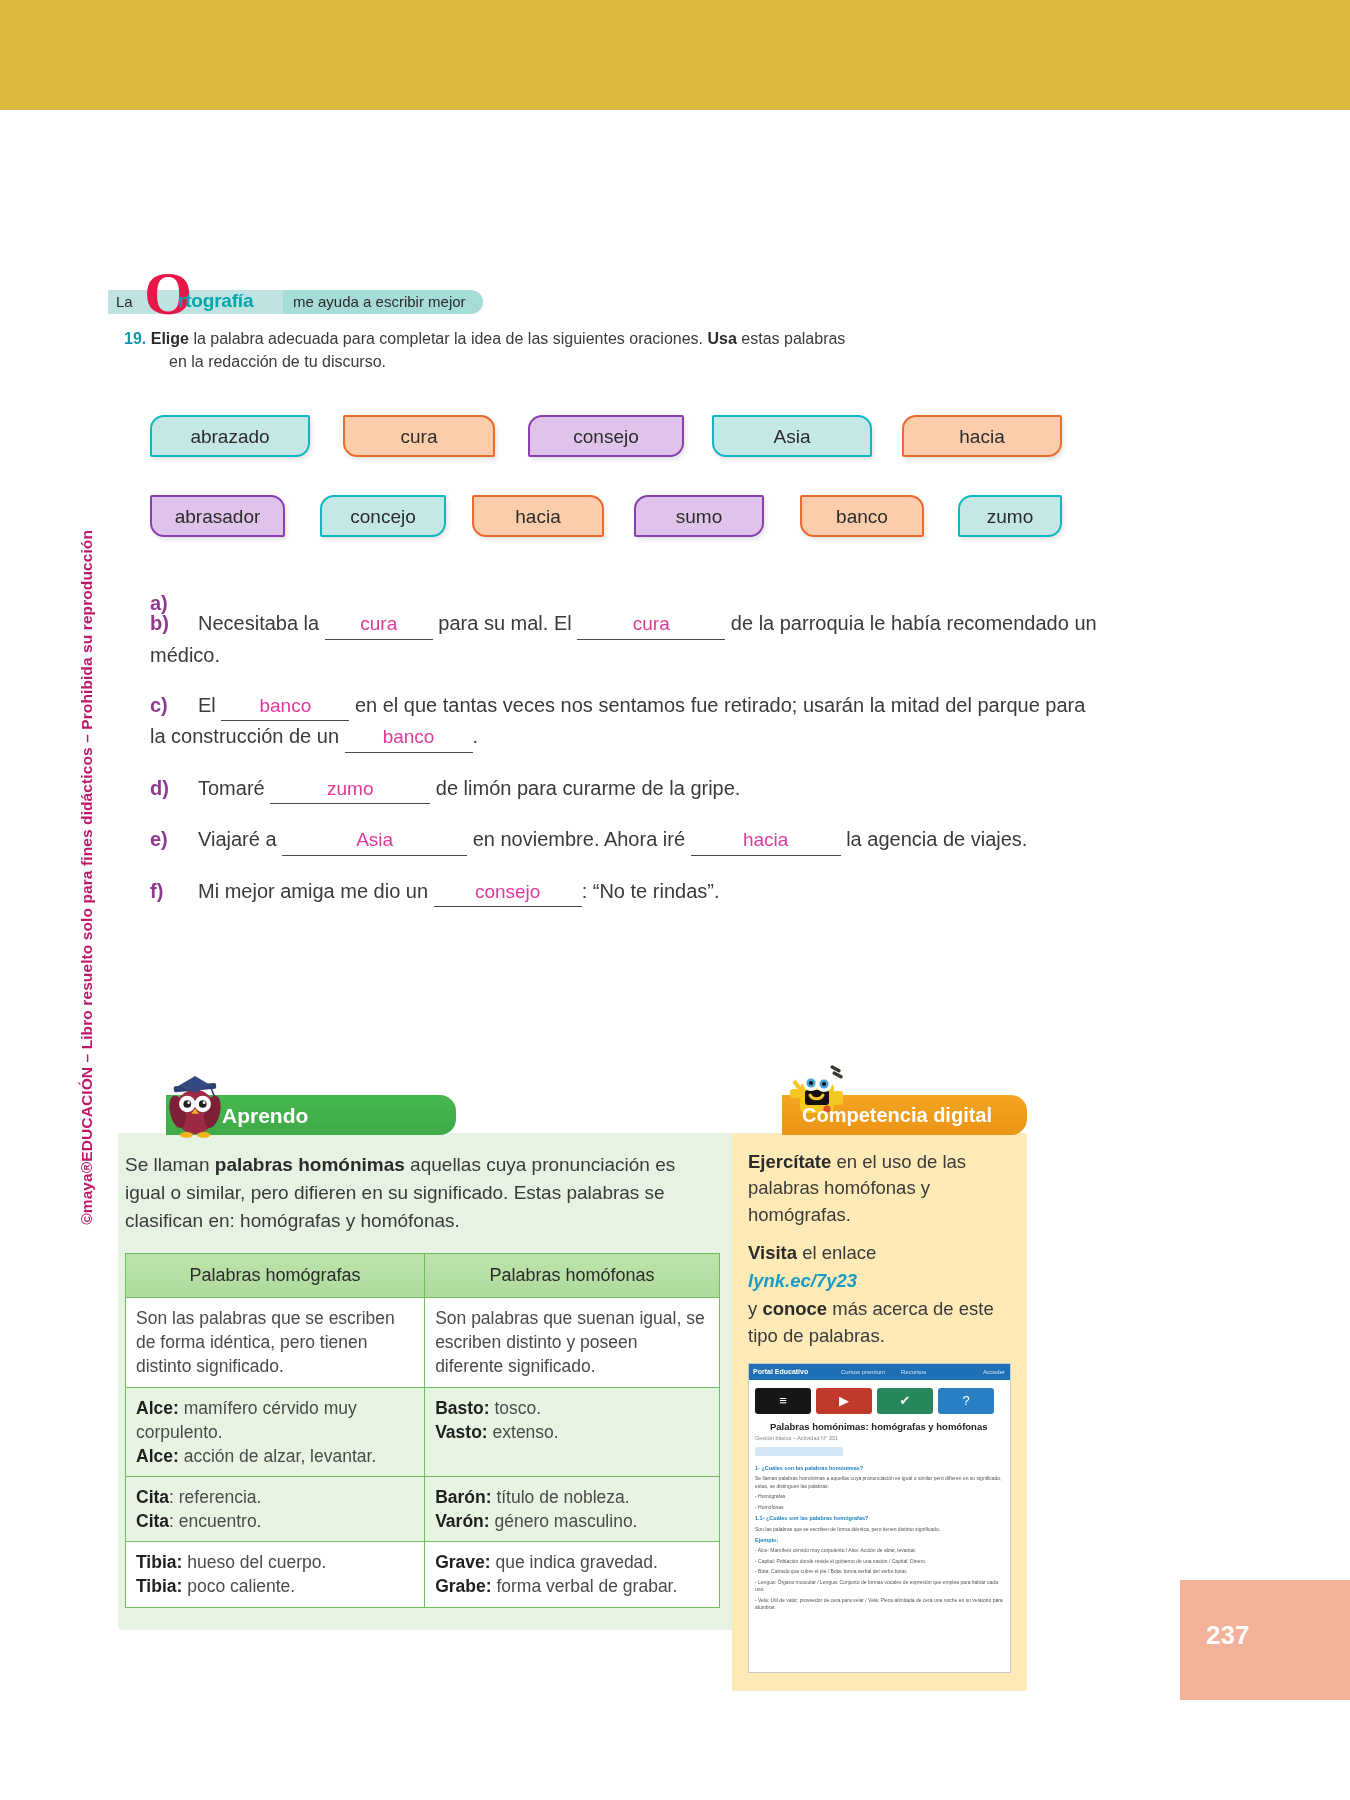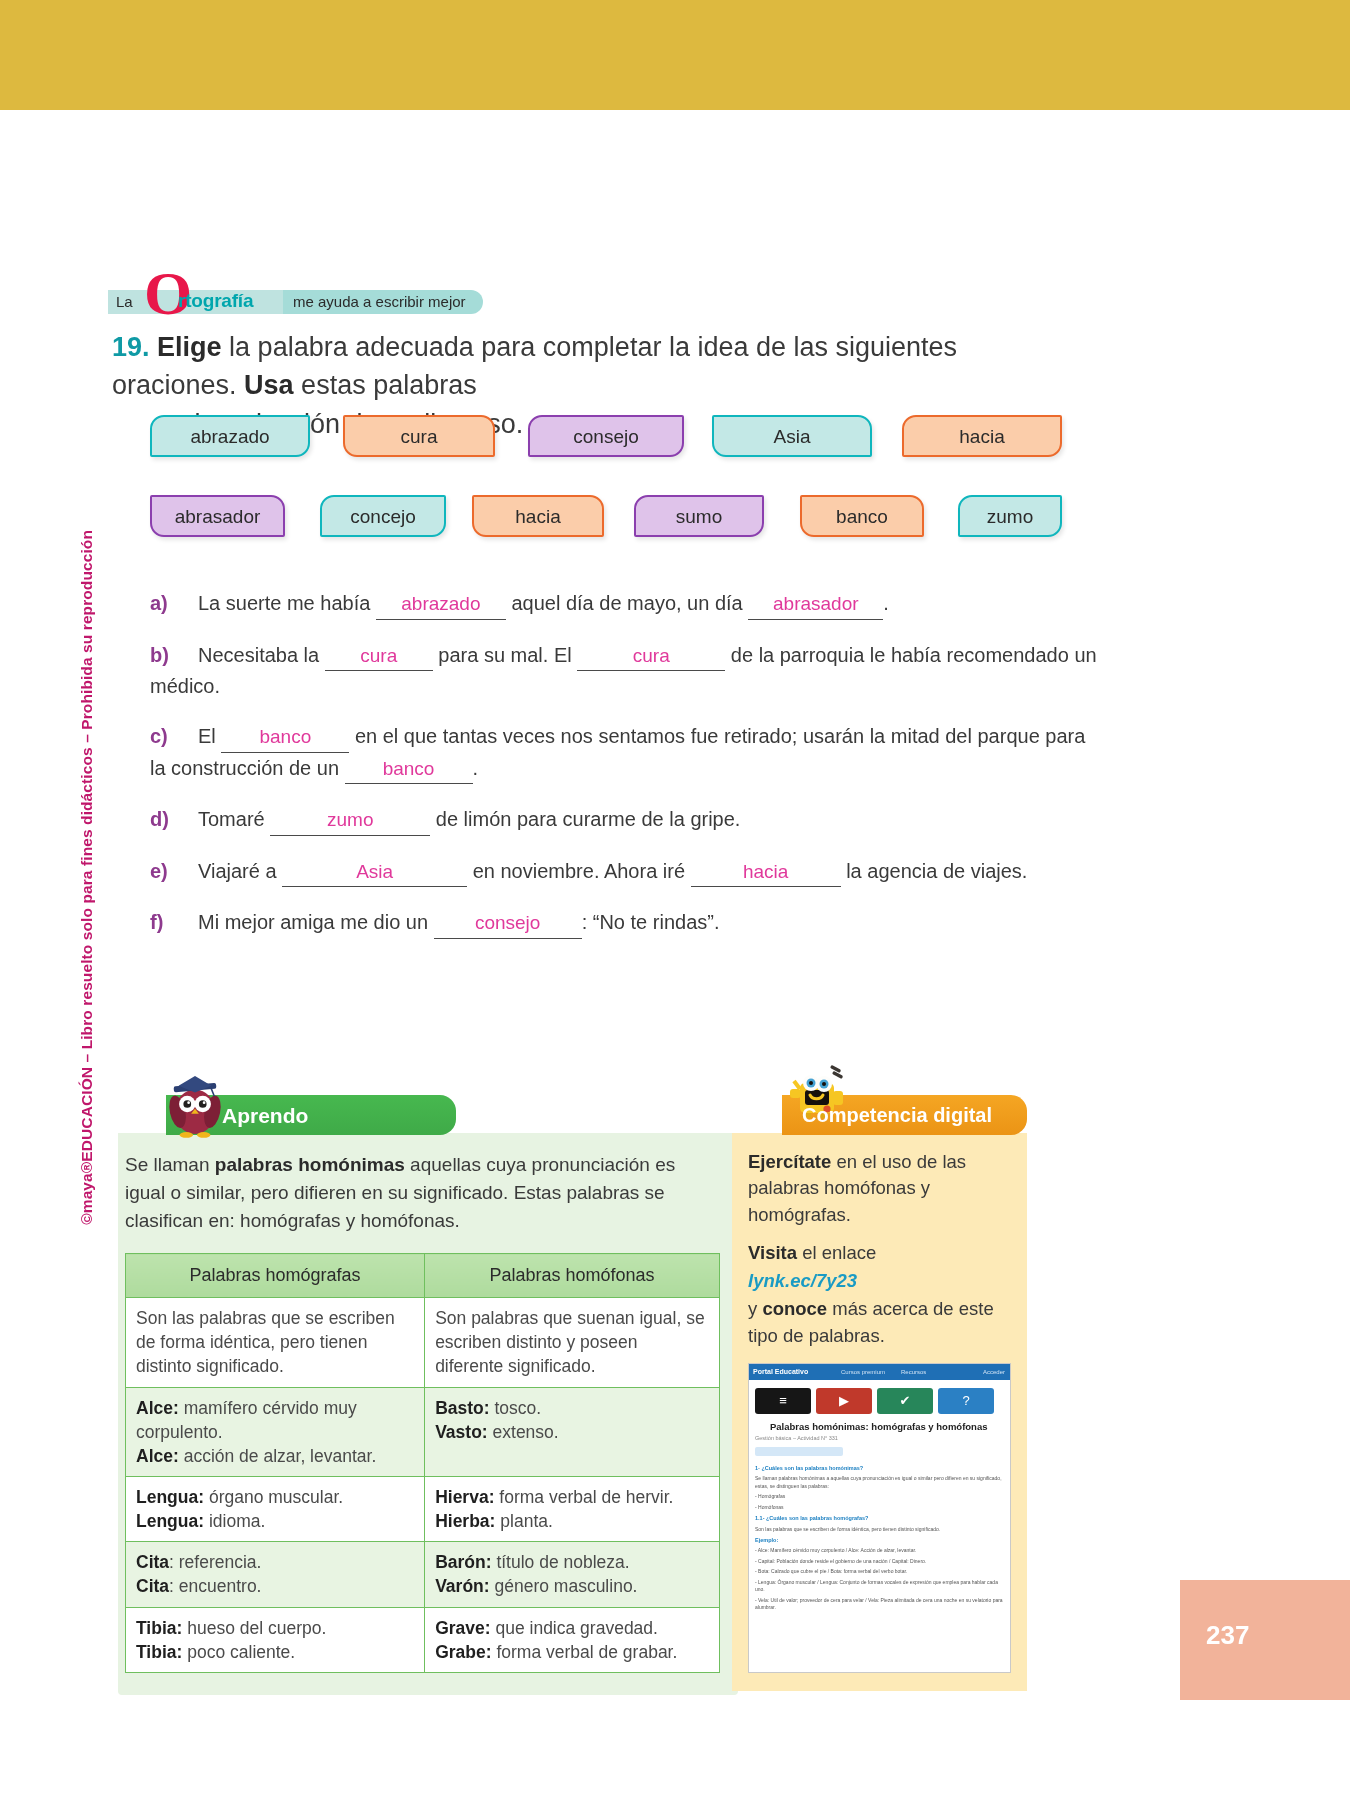--- a/index.html
+++ b/index.html
@@ -52,22 +52,22 @@
   .ribbon .word{
     position:absolute; left:70px; top:0px; font-size:19px; font-weight:700;
     color:#00a6ad; letter-spacing:-.2px;
   }
   .ribbon .tail{
     position:absolute; left:185px; top:3px; font-size:15px; color:#2b2b2b;
   }
 
   
   .instr{
-    position:absolute; left:112px; top:218px; width:960px;
-    font-size:27px; line-height:1.42; color:#3a3a3a;
+    position:absolute; left:124px; top:218px; width:960px;
+    font-size:16px; line-height:1.42; color:#3a3a3a;
   }
   .instr .num{ color:#0f9aa5; font-weight:700; }
   .instr b{ color:#2b2b2b; font-weight:700; }
   .instr .l2{ display:block; margin-left:45px; }
 
   
   .bubbles{ position:absolute; left:150px; top:305px; width:920px; }
   .brow{ position:relative; height:80px; }
   .bub{
     position:absolute; top:0;
@@ -215,21 +215,21 @@
         <div class="bub c-purple alt" style="left: 0px; width: 135px;">abrasador</div>
         <div class="bub c-teal" style="left: 170px; width: 126px;">concejo</div>
         <div class="bub c-orange alt" style="left: 322px; width: 132px;">hacia</div>
         <div class="bub c-purple" style="left: 484px; width: 130px;">sumo</div>
         <div class="bub c-orange alt" style="left: 650px; width: 124px;">banco</div>
         <div class="bub c-teal" style="left: 808px; width: 104px;">zumo</div>
       </div>
   </div>
 
   <div class="items" id="items">
-      <div class="item"><span class="lbl">a)</span><span class="body"><span>La suerte me había </span><span class="blank" style="width: 130px;">abrazado</span><span> aquel día de mayo, un día </span><span class="blank" style="width: 135px;">abrasador</span><span>.</span></span></div>
+      <div class="item"><span class="lbl">a)</span></div>
       <div class="item"><span class="lbl">b)</span><span class="body"><span>Necesitaba la </span><span class="blank" style="width: 108px;">cura</span><span> para su mal. El </span><span class="blank" style="width: 148px;">cura</span><span> de la parroquia le había recomendado un médico.</span></span></div>
       <div class="item"><span class="lbl">c)</span><span class="body"><span>El </span><span class="blank" style="width: 128px;">banco</span><span> en el que tantas veces nos sentamos fue retirado; usarán la mitad del parque para la construcción de un </span><span class="blank" style="width: 128px;">banco</span><span>.</span></span></div>
       <div class="item"><span class="lbl">d)</span><span class="body"><span>Tomaré </span><span class="blank" style="width: 160px;">zumo</span><span> de limón para curarme de la gripe.</span></span></div>
       <div class="item"><span class="lbl">e)</span><span class="body"><span>Viajaré a </span><span class="blank" style="width: 185px;">Asia</span><span> en noviembre. Ahora iré </span><span class="blank" style="width: 150px;">hacia</span><span> la agencia de viajes.</span></span></div>
       <div class="item"><span class="lbl">f)</span><span class="body"><span>Mi mejor amiga me dio un </span><span class="blank" style="width: 148px;">consejo</span><span>: “No te rindas”.</span></span></div>
     </div>
 
   <div class="aprendo">
     <div class="ap-head">
       <svg class="owl" viewBox="0 0 60 76">
@@ -263,24 +263,20 @@
             </tr>
           </thead>
         <tbody id="homo-body">
             <tr class="w">
               <td><span>Son las palabras que se escriben de forma idéntica, pero tienen distinto significado.</span></td>
               <td><span>Son palabras que suenan igual, se escriben distinto y poseen diferente significado.</span></td>
             </tr>
             <tr class="g">
               <td><b>Alce:</b><span> mamífero cérvido muy corpulento.</span><br><b>Alce:</b><span> acción de alzar, levantar.</span></td>
               <td><b>Basto:</b><span> tosco.</span><br><b>Vasto:</b><span> extenso.</span></td>
-            </tr>
-            <tr class="w">
-              <td><b>Lengua:</b><span> órgano muscular.</span><br><b>Lengua:</b><span> idioma.</span></td>
-              <td><b>Hierva:</b><span> forma verbal de hervir.</span><br><b>Hierba:</b><span> planta.</span></td>
             </tr>
             <tr class="g">
               <td><b>Cita</b><span>: referencia.</span><br><b>Cita</b><span>: encuentro.</span></td>
               <td><b>Barón:</b><span> título de nobleza.</span><br><b>Varón:</b><span> género masculino.</span></td>
             </tr>
             <tr class="w">
               <td><b>Tibia:</b><span> hueso del cuerpo.</span><br><b>Tibia:</b><span> poco caliente.</span></td>
               <td><b>Grave:</b><span> que indica gravedad.</span><br><b>Grabe:</b><span> forma verbal de grabar.</span></td>
             </tr>
           </tbody>

